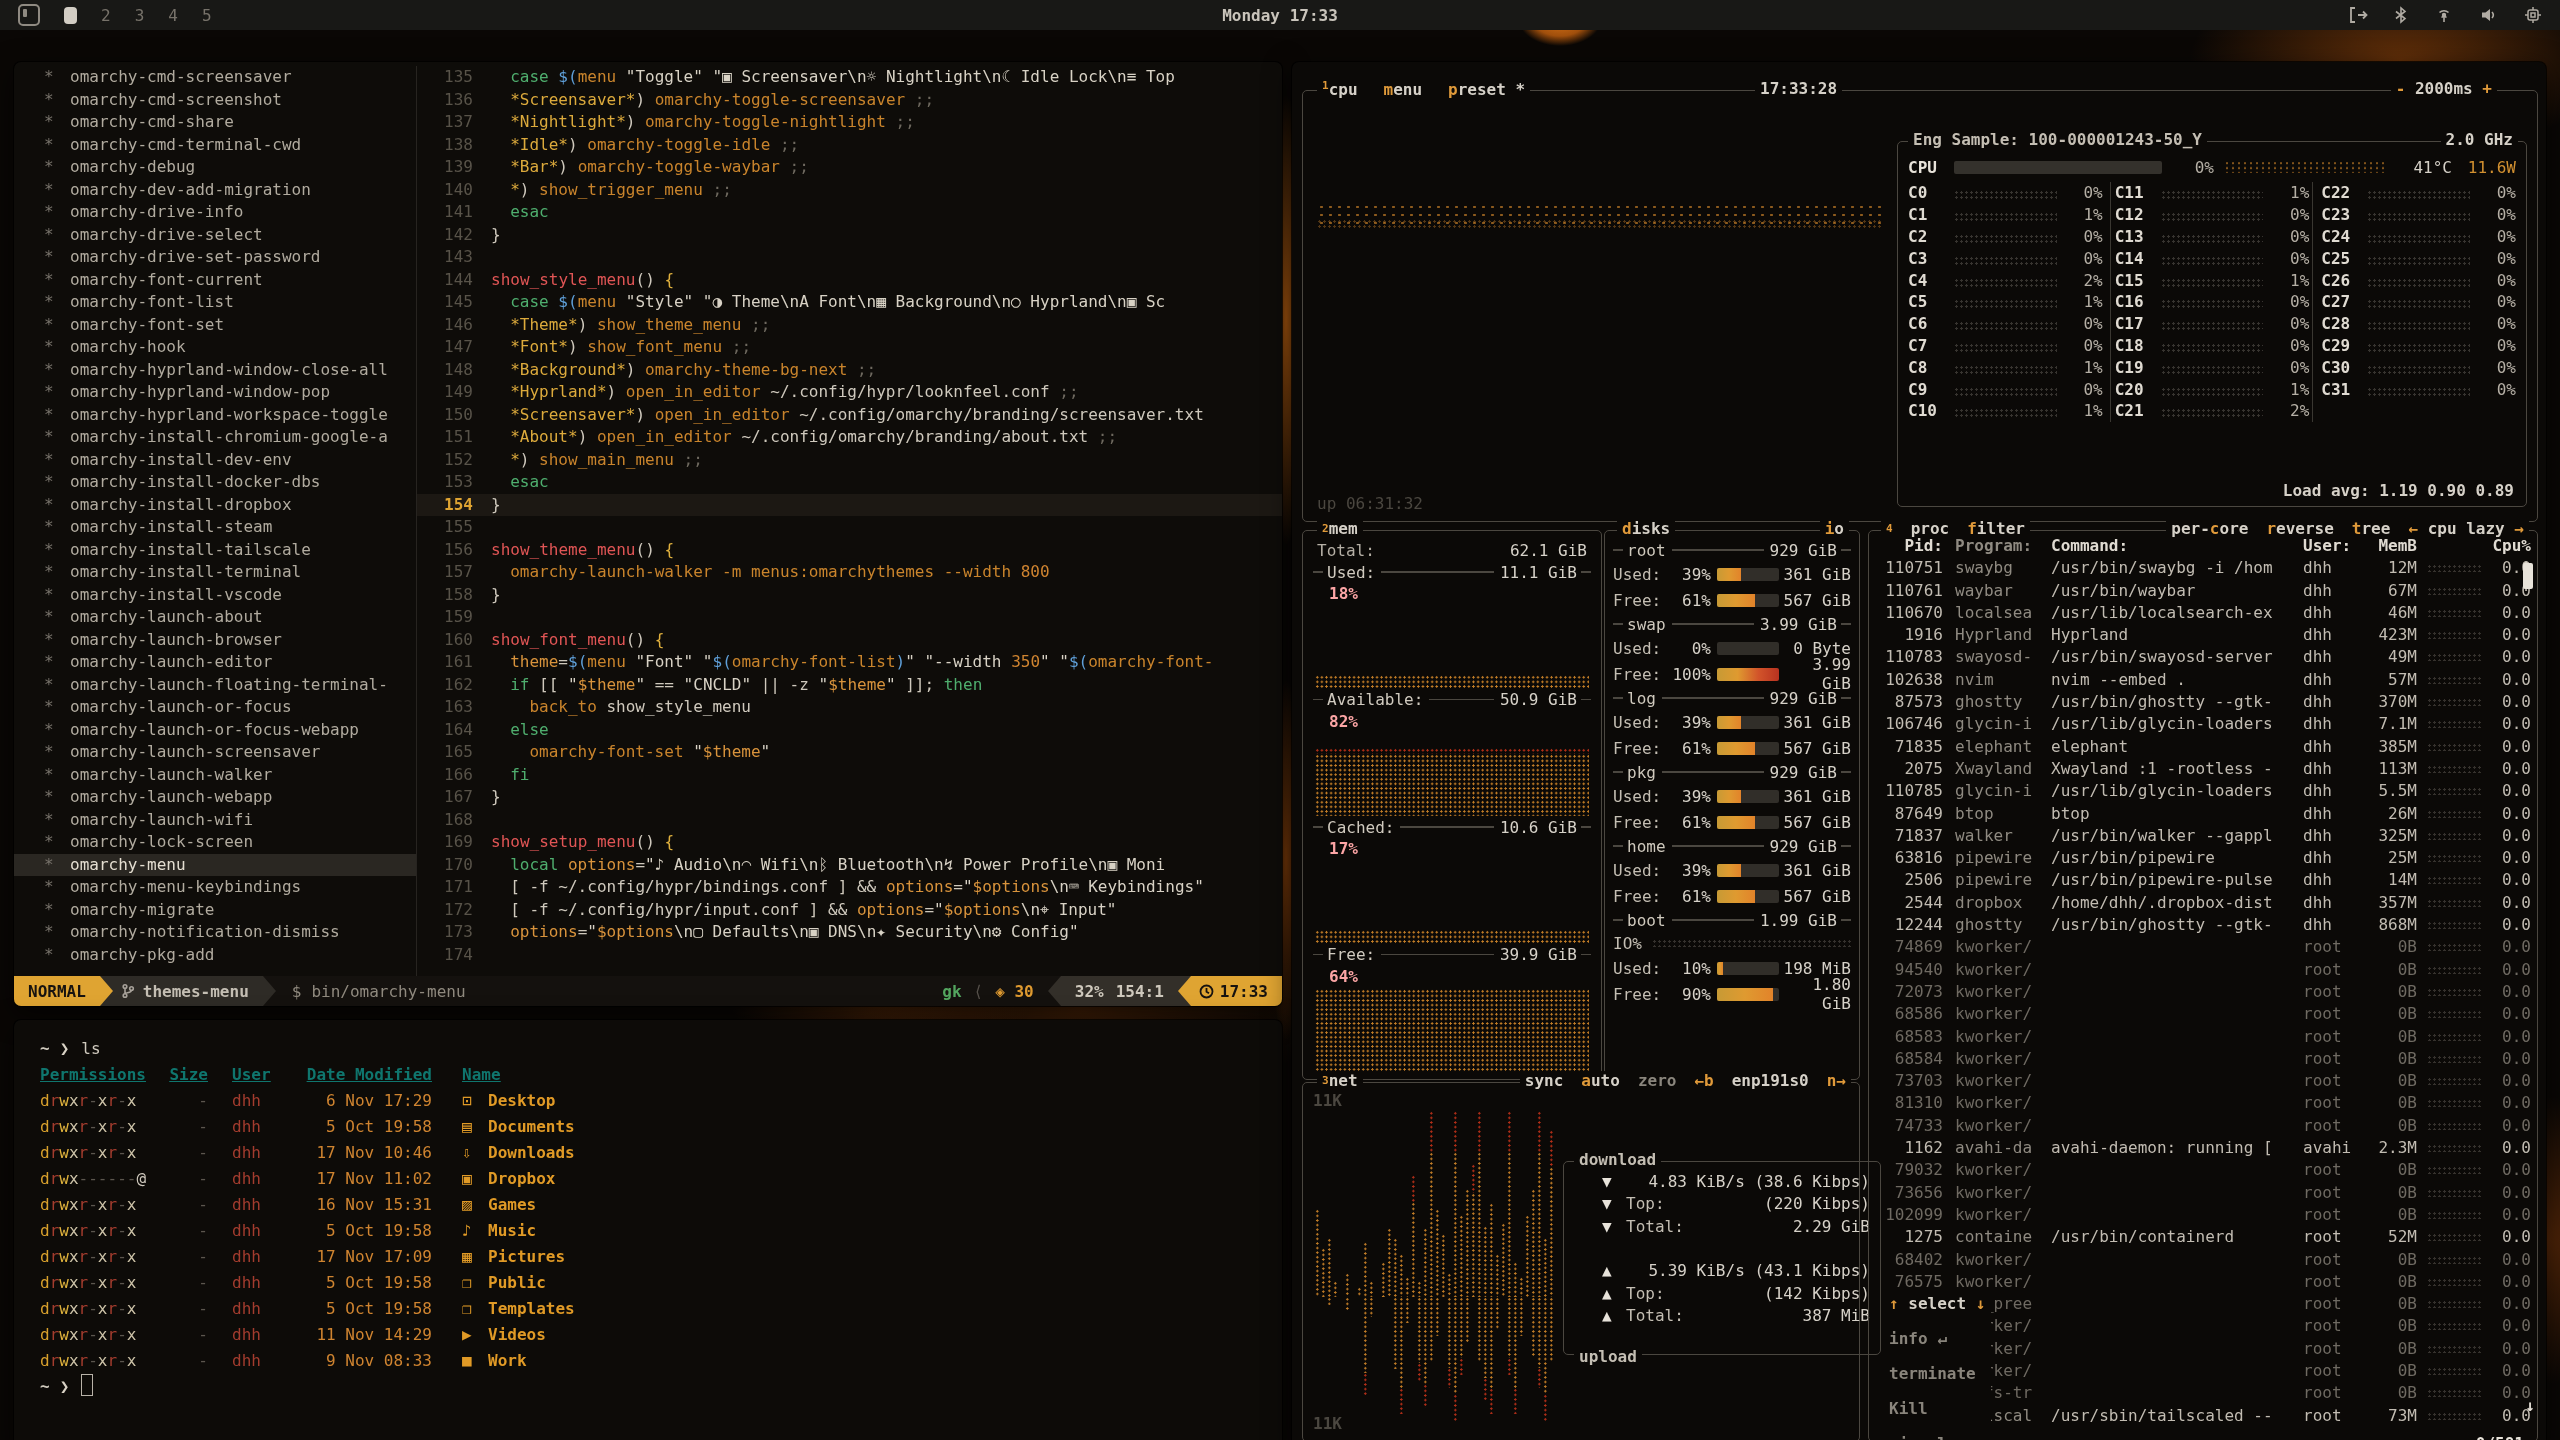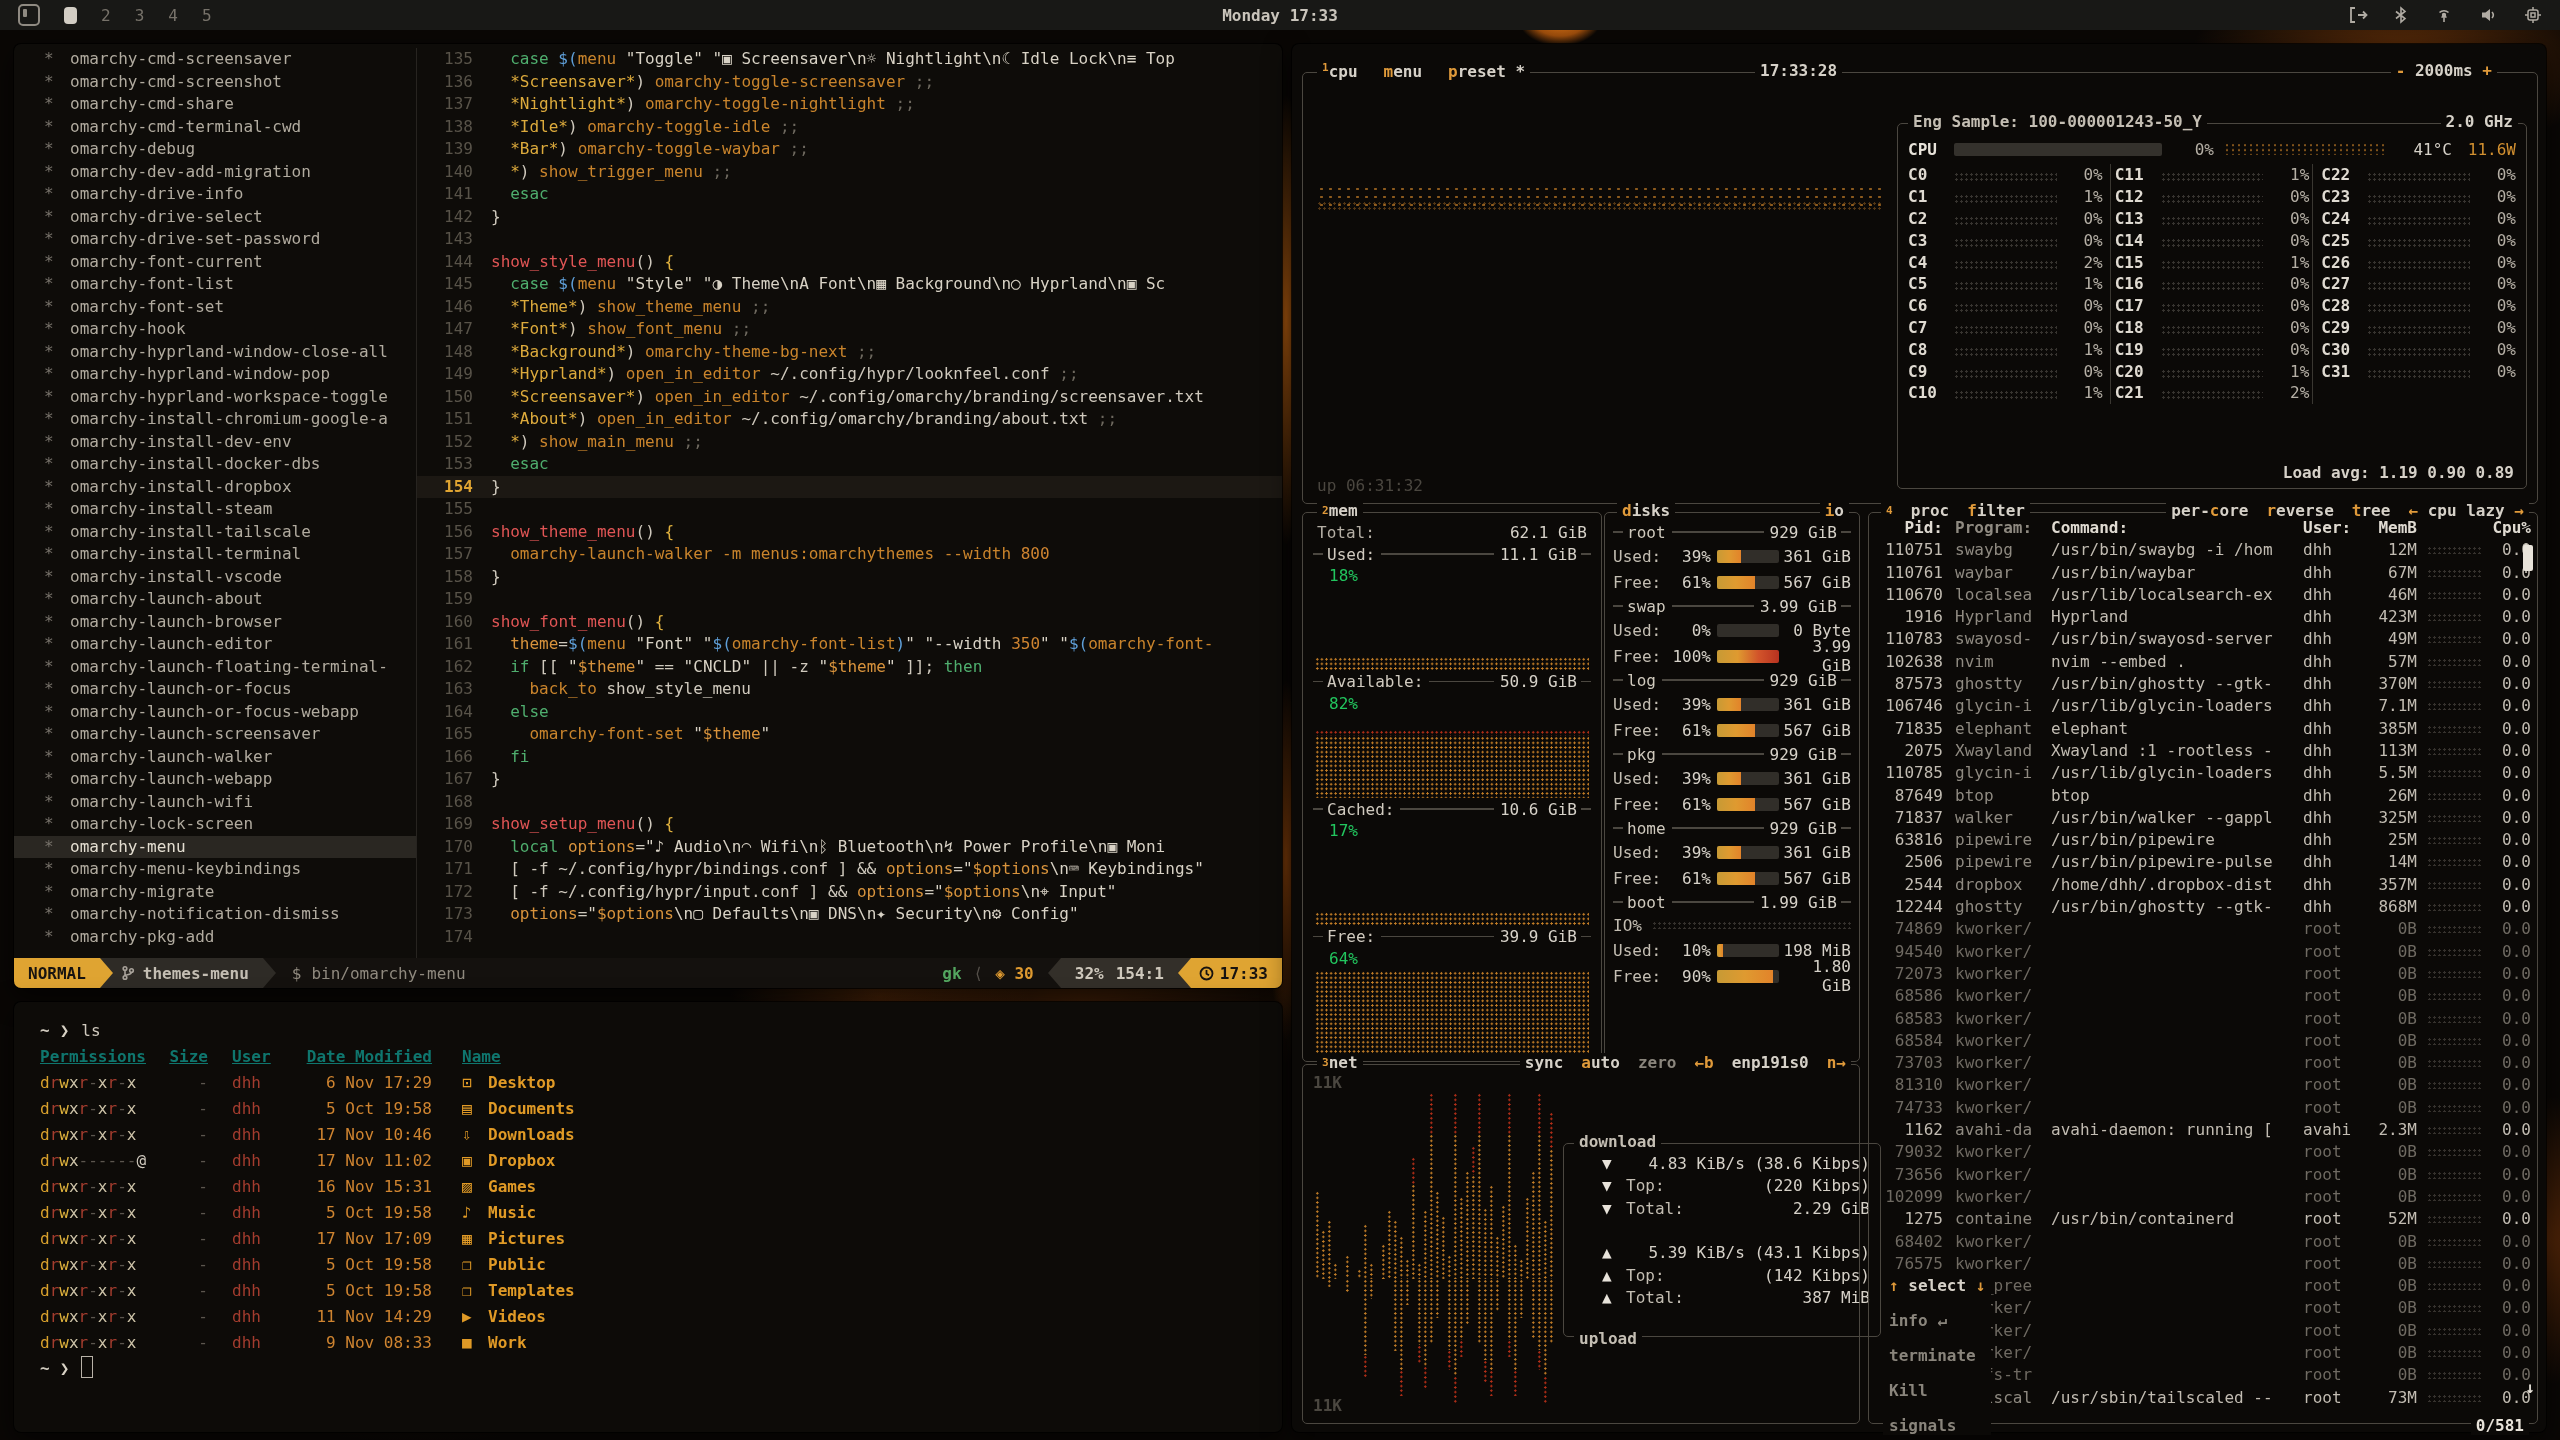--- a/index.html
+++ b/index.html
@@ -10,21 +10,21 @@
     background:
       radial-gradient(60px 40px at 1560px 18px, #e07818 0%, #a04f0c 45%, transparent 70%),
       radial-gradient(30px 300px at 1286px 320px, rgba(214,110,18,.9), transparent 75%),
       radial-gradient(26px 240px at 1286px 860px, rgba(170,80,12,.8), transparent 75%),
       radial-gradient(500px 260px at 420px 1260px, rgba(140,66,10,.55), transparent 70%),
       radial-gradient(320px 140px at 1080px 1010px, rgba(120,56,10,.5), transparent 75%),
       radial-gradient(300px 140px at 2400px 60px, rgba(170,80,12,.55), transparent 70%),
       radial-gradient(240px 200px at 2540px 1240px, rgba(150,66,10,.5), transparent 72%),
       radial-gradient(200px 120px at 880px 996px, rgba(150,70,12,.4), transparent 75%),
       #0a0705;}
-  .win{position:absolute;border-radius:7px;box-shadow:0 8px 28px rgba(0,0,0,.6),0 0 0 1px rgba(0,0,0,.7);}
+  .win{position:absolute;border-radius:7px;box-shadow:0 8px 28px rgba(0,0,0,.6),0 0 0 1px rgba(0,0,0,.7);margin-top:18px;}
   
   #topbar{position:absolute;left:0;top:0;width:2560px;height:30px;background:#181816;
     display:flex;align-items:center;color:#b2ada4;font-size:16px;z-index:5;}
   #ws{display:flex;align-items:center;gap:24px;margin-left:18px;}
   #logo{width:18px;height:18px;border:2px solid #8f8a82;border-radius:5px;position:relative;}
   #logo::after{content:"";position:absolute;left:3px;top:3px;width:4px;height:8px;background:#8f8a82;border-radius:1px;}
   #ws-active{width:13px;height:17px;background:#d2cdc4;border-radius:4px;}
   .wsnum{color:#77726a;}
   #clock{position:absolute;left:50%;transform:translateX(-50%);color:#c9c4bb;font-weight:bold;}
   #tray{position:absolute;right:18px;display:flex;gap:26px;align-items:center;}
@@ -114,21 +114,21 @@
   #mem-body{padding:8px 10px 6px 10px;height:532px;display:flex;flex-direction:column;}
   .mrow-total{display:flex;height:22px;align-items:center;padding:0 4px;}
   .mrow-total .lab{color:#b5afa5;}
   .mrow-total .val{margin-left:auto;color:#d6d1c8;}
   .msec{flex:1;display:flex;flex-direction:column;}
   .dline{display:flex;align-items:center;height:22px;}
   .dline .dash{width:10px;height:1.5px;background:#4b4740;flex:none;}
   .dline .lab{color:#d0cabf;padding:0 4px;}
   .dline .mid{flex:1;height:1.5px;background:#4b4740;margin:0 2px;}
   .dline .val{color:#d6d1c8;padding:0 4px;}
-  .mpct{color:#22c55e;padding-left:16px;height:22px;line-height:22px;}
+  .mpct{color:#fca5a5;padding-left:16px;height:22px;line-height:22px;font-weight:bold;}
   .mband{margin:0 2px;}
   .dot-o{background-image:radial-gradient(circle,rgba(216,138,42,.9) 1px,transparent 1.15px);background-size:4.6px 4.6px;}
   .dot-r{background-image:radial-gradient(circle,rgba(190,48,24,.95) 1px,transparent 1.15px);background-size:4.6px 4.6px;}
   
   #box-disks{left:312px;top:468px;width:254px;height:548px;}
   #disks-body{padding:8px 8px 0 8px;}
   .drow{display:flex;align-items:center;height:26px;}
   .drow .lab{width:54px;color:#c4beb3;}
   .drow .pct{width:44px;text-align:right;color:#d6d1c8;padding-right:6px;}
   .meter{width:62px;height:13px;background:#312e29;border-radius:2px;overflow:hidden;flex:none;}

